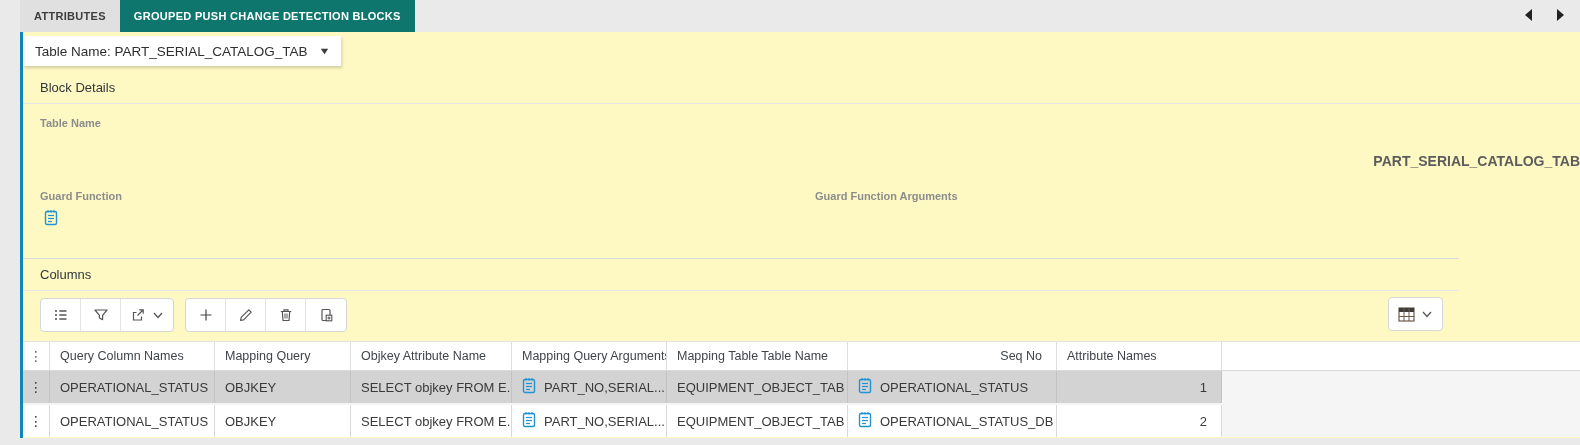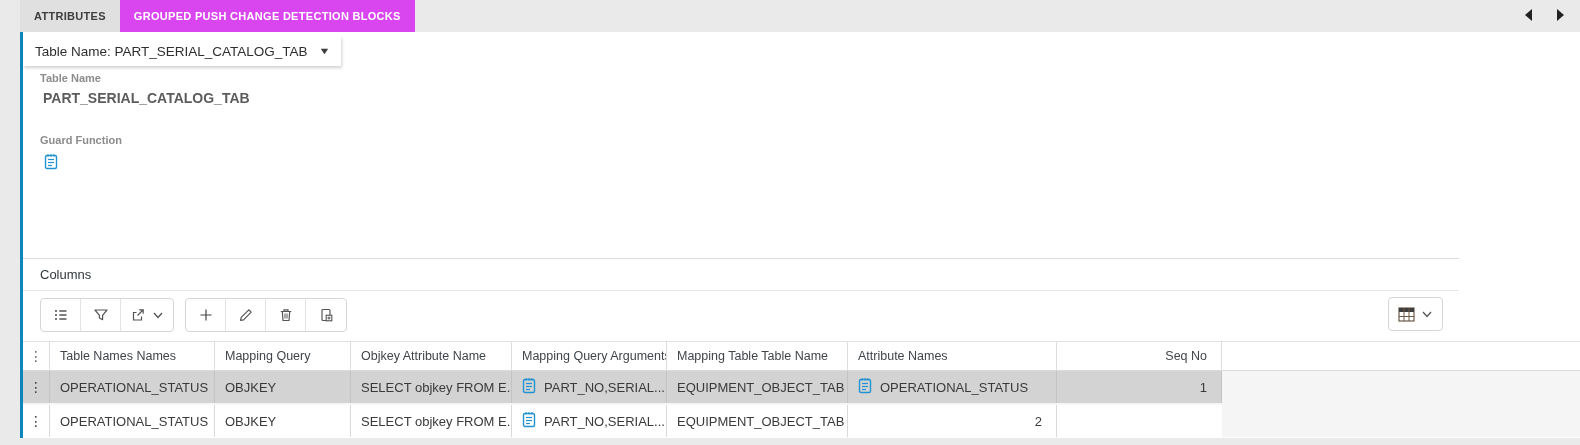--- a/index.html
+++ b/index.html
@@ -10,53 +10,53 @@
     color:#3c3c3c;
     position:relative;
   }
   
   .tab-bar { position:absolute; left:20px; top:0; height:40px; display:flex; }
   .tab {
     height:32px; display:flex; align-items:center; padding:0 14px;
     font-size:11px; font-weight:700; letter-spacing:.3px; cursor:pointer;
     background:#E0E0E0; color:#3d3d3d; white-space:nowrap;
   }
-  .tab.active { background:#d946ef; color:#fff; }
+  .tab.active { background:#0f766e; color:#fff; }
   .tab-scroll { position:absolute; top:7px; right:12px; display:flex; gap:16px; }
   .tab-arrow { width:16px; height:16px; display:flex; align-items:center; justify-content:center; cursor:pointer; }
   .tri { width:0; height:0; border-style:solid; }
   .tri-left  { border-width:6px 7px 6px 0; border-color:transparent #222 transparent transparent; }
   .tri-right { border-width:6px 0 6px 7px; border-color:transparent transparent transparent #222; }
 
   
   .content {
     position:absolute; left:20px; top:32px; width:1560px; height:406px;
-    background:#ffffff; border-left:3px solid #0E86BA;
+    background:#fef9c3; border-left:3px solid #0E86BA;
   }
   
   .table-selector {
     position:absolute; left:0; top:4px; height:30px; padding:0 12px;
     display:inline-flex; align-items:center; gap:12px; background:#fff;
     box-shadow:1px 2px 3px rgba(0,0,0,.18); cursor:pointer; z-index:3;
   }
   .table-selector .sel-label { font-size:13.5px; color:#2f2f2f; white-space:nowrap; }
   .caret { font-size:9px; color:#3d3d3d; transform:scaleX(1.4); }
 
   
   .section-title {
     font-size:13px; color:#30373c; padding:8px 0 8px 17px;
     border-bottom:1px solid #e6e6e6;
   }
   .block-details { margin-top:40px; }
   .field-label { font-size:11px; color:#8c8c8c; }
   .field-value { font-size:14px; color:#5c5c5c; }
   .bd-fields { padding-left:17px;font-weight:bold; }
   .bd-table-name { margin-top:13px; }
-  .bd-table-name .field-value { margin-top:6px; padding-left:3px; }
-  .bd-guard-row { margin-top:28px; display:flex; }
+  .bd-table-name .field-value { margin-top:24px; padding-left:3px;text-align:right; }
+  .bd-guard-row { margin-top:21px; display:flex; }
   .bd-guard-left { width:775px; }
   .doc-icon { display:inline-block; margin:7px 0 0 4px; cursor:pointer; }
 
   
   .columns-section { position:absolute; left:0; top:226px; width:1436px; }
   .columns-section .divider { border-top:1px solid #dcdcdc; }
 
   
   .toolbar { display:flex; align-items:center; margin:6px 0 0 17px; height:36px; position:relative; width:calc(100% - 17px); }
   .btn-group {
@@ -130,33 +130,37 @@
 </div>
 
 <div class="content">
 
   <div class="table-selector">
     <span class="sel-label">Table Name: PART_SERIAL_CATALOG_TAB</span>
     <span class="caret">▼</span>
   </div>
 
   <div class="block-details">
+    <div class="section-title">Block Details</div>
     <div class="bd-fields">
       <div class="bd-table-name">
         <div class="field-label">Table Name</div>
         <div class="field-value">PART_SERIAL_CATALOG_TAB</div>
       </div>
       <div class="bd-guard-row">
         <div class="bd-guard-left">
           <div class="field-label">Guard Function</div>
           <span class="doc-icon">
             <svg width="14" height="17" viewBox="0 0 14 17">
                 <use href="#i-doc"></use>
               </svg>
           </span>
+        </div>
+        <div class="bd-guard-right">
+          <div class="field-label">Guard Function Arguments</div>
         </div>
       </div>
     </div>
   </div>
 
   <div class="columns-section">
     <div class="divider"></div>
     <div class="section-title">Columns</div>
 
     <div class="toolbar">
@@ -231,27 +235,27 @@
             </svg>
           </div>
         </div>
       </div>
     </div>
 
     <div class="grid">
       <div class="grid-header">
         <div class="grid-cols">
           <div class="hcell handle">⋮</div>
-          <div class="hcell">Table Names Names</div>
+          <div class="hcell">Query Column Names</div>
           <div class="hcell">Mapping Query</div>
           <div class="hcell">Objkey Attribute Name</div>
           <div class="hcell">Mapping Query Arguments</div>
           <div class="hcell">Mapping Table Table Name</div>
+          <div class="hcell num">Seq No</div>
           <div class="hcell">Attribute Names</div>
-          <div class="hcell num">Seq No</div>
         </div>
       </div>
 
       <div class="grid-body">
         <div class="grid-row selected">
           <div class="grid-cols">
             <div class="cell handle">⋮</div>
             <div class="cell">OPERATIONAL_STATUS</div>
             <div class="cell">OBJKEY</div>
             <div class="cell">SELECT objkey FROM E...</div>
@@ -284,19 +288,27 @@
             <div class="cell">SELECT objkey FROM E...</div>
             <div class="cell">
               <span class="doc-icon">
                 <svg width="14" height="17" viewBox="0 0 14 17">
                     <use href="#i-doc"></use>
                   </svg>
               </span>
               <span>PART_NO,SERIAL...</span>
             </div>
             <div class="cell">EQUIPMENT_OBJECT_TAB</div>
+            <div class="cell">
+              <span class="doc-icon">
+                <svg width="14" height="17" viewBox="0 0 14 17">
+                    <use href="#i-doc"></use>
+                  </svg>
+              </span>
+              <span>OPERATIONAL_STATUS_DB</span>
+            </div>
             <div class="cell num">2</div>
           </div>
         </div>
       </div>
     </div>
   </div>
 </div>
 
 </body></html>

